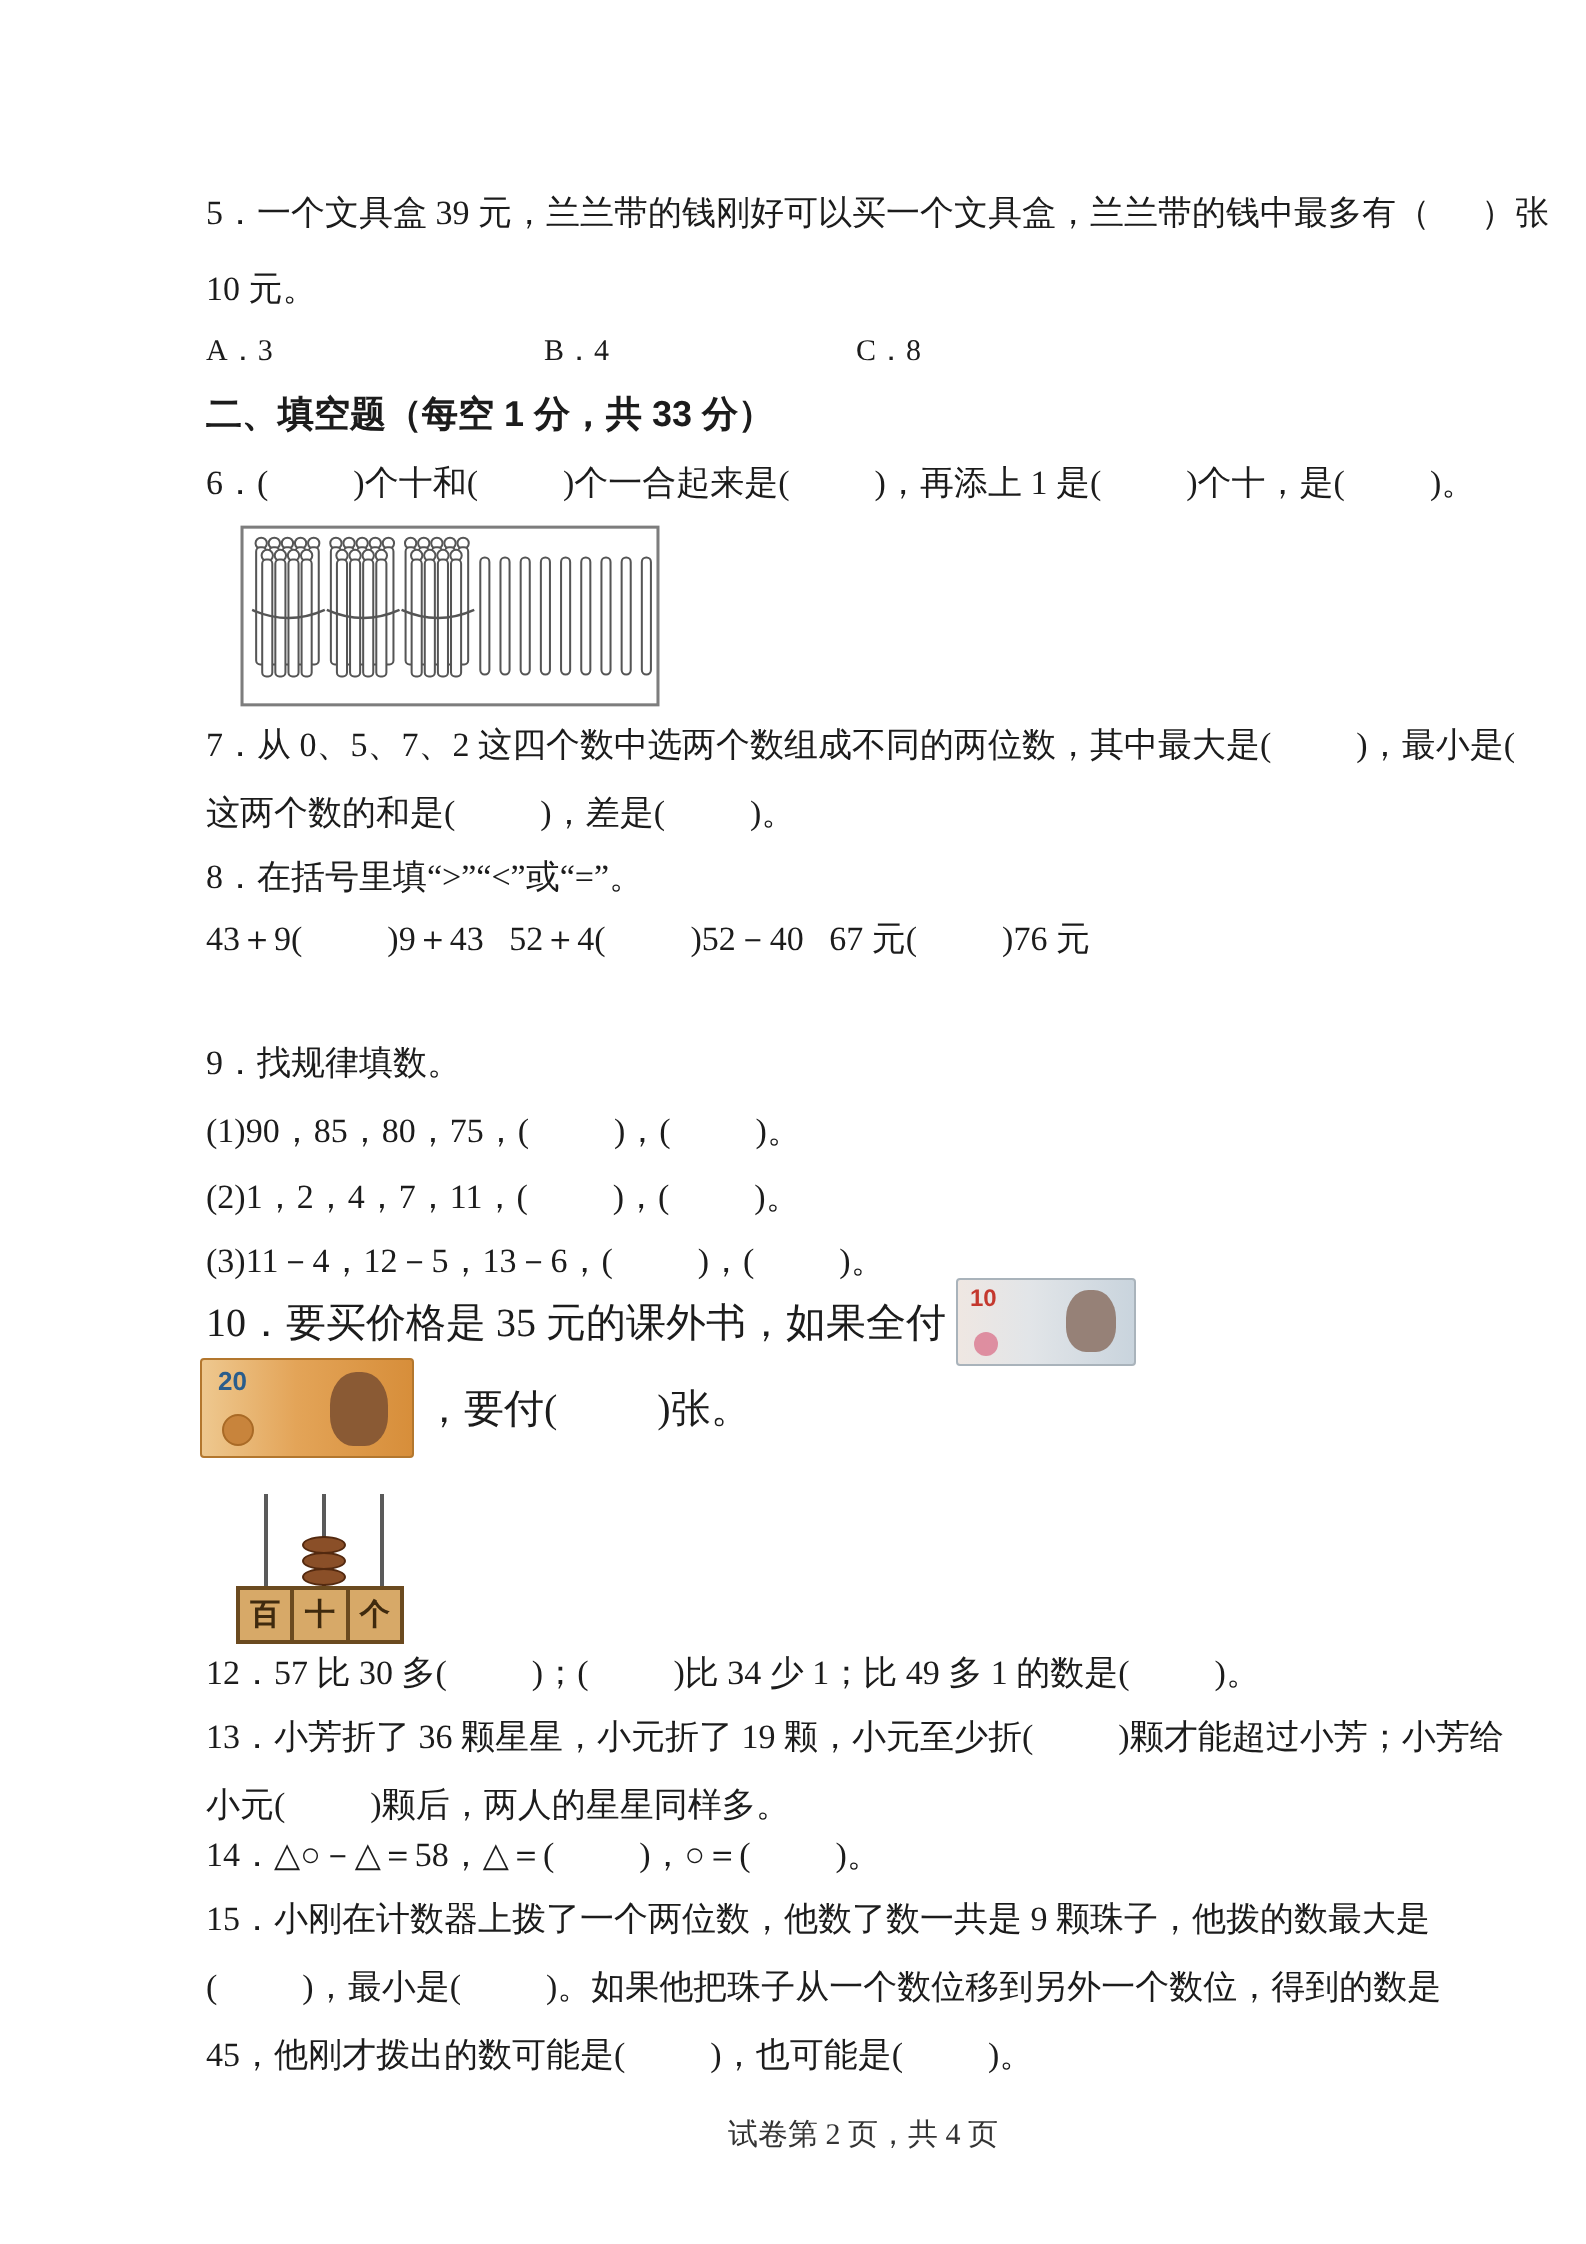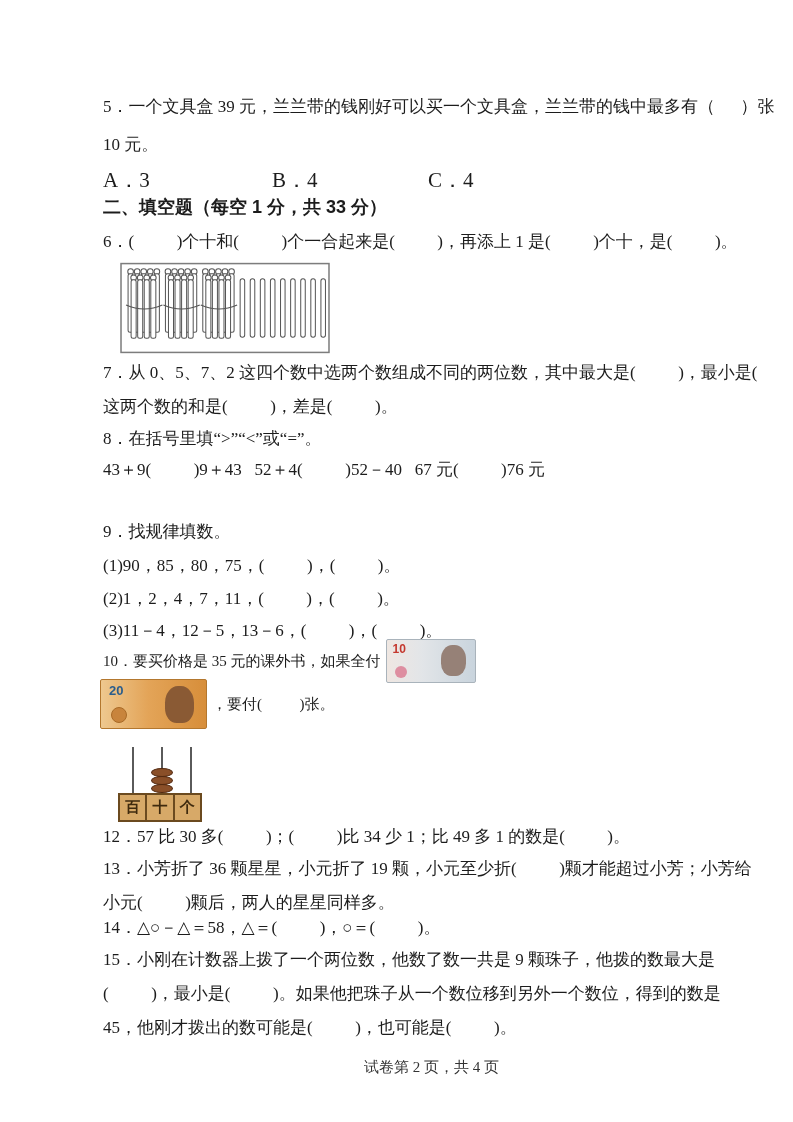--- a/index.html
+++ b/index.html
@@ -12,33 +12,33 @@
     overflow:hidden;
   }
   .line{
     position:absolute;
     left:103px;
     font-size:17px;
     white-space:pre;
     line-height:22px;
     text-align:right;
   }
-  .opt{position:absolute;font-size:21px;white-space:pre;text-align:right;}
+  .opt{position:absolute;font-size:15px;white-space:pre;text-align:right;}
   .sec-title{
     font-family:"Liberation Sans","DejaVu Sans",sans-serif;
     font-weight:700;
     font-size:18px;
   }
   .row{
     position:absolute;
     display:flex;
     align-items:center;
     gap:5px;
   }
-  .row .t{font-size:15px;white-space:pre;}
+  .row .t{font-size:20px;white-space:pre;}
   
   .sticks-wrap{position:absolute;left:120px;top:262px;}
   
   .note{display:inline-block;position:relative;flex:none;border-radius:2px;vertical-align:middle;}
   .note i{display:block;position:absolute;font-style:normal;}
   .note10{
     width:88px;height:42px;
     background:linear-gradient(90deg,#efe7e2 0%,#e2e5e8 40%,#c9d4dd 100%);
     border:1px solid #a9b3bb;
   }
@@ -84,21 +84,21 @@
 </head>
 <body>
 
 <div class="page">
 
   <div class="line" style="top:96px">5．一个文具盒 39 元，兰兰带的钱刚好可以买一个文具盒，兰兰带的钱中最多有（      ）张</div>
   <div class="line" style="top:134px">10 元。</div>
 
   <span class="opt" style="left:103px;top:166px">A．3</span>
   <span class="opt" style="left:272px;top:166px">B．4</span>
-  <span class="opt" style="left:428px;top:166px">C．4</span>
+  <span class="opt" style="left:428px;top:166px">C．8</span>
 
   <div class="line sec-title" style="top:196px">二、填空题（每空 1 分，共 33 分）</div>
 
   <div class="line" style="top:231px">6．(          )个十和(          )个一合起来是(          )，再添上 1 是(          )个十，是(          )。</div>
 
   <div class="sticks-wrap">
     <svg id="sticks-svg" width="210" height="92" viewBox="0 0 208 90" xmlns="http://www.w3.org/2000/svg">
         <rect x="1" y="1" width="206" height="88" fill="none" stroke="#7d7d7d" stroke-width="1.5"></rect>
         <circle cx="10.5" cy="9" r="2.8" fill="#fff" stroke="#555" stroke-width="1"></circle>
         <rect x="8" y="11" width="5" height="58" rx="2" fill="#fff" stroke="#555" stroke-width="1"></rect>

